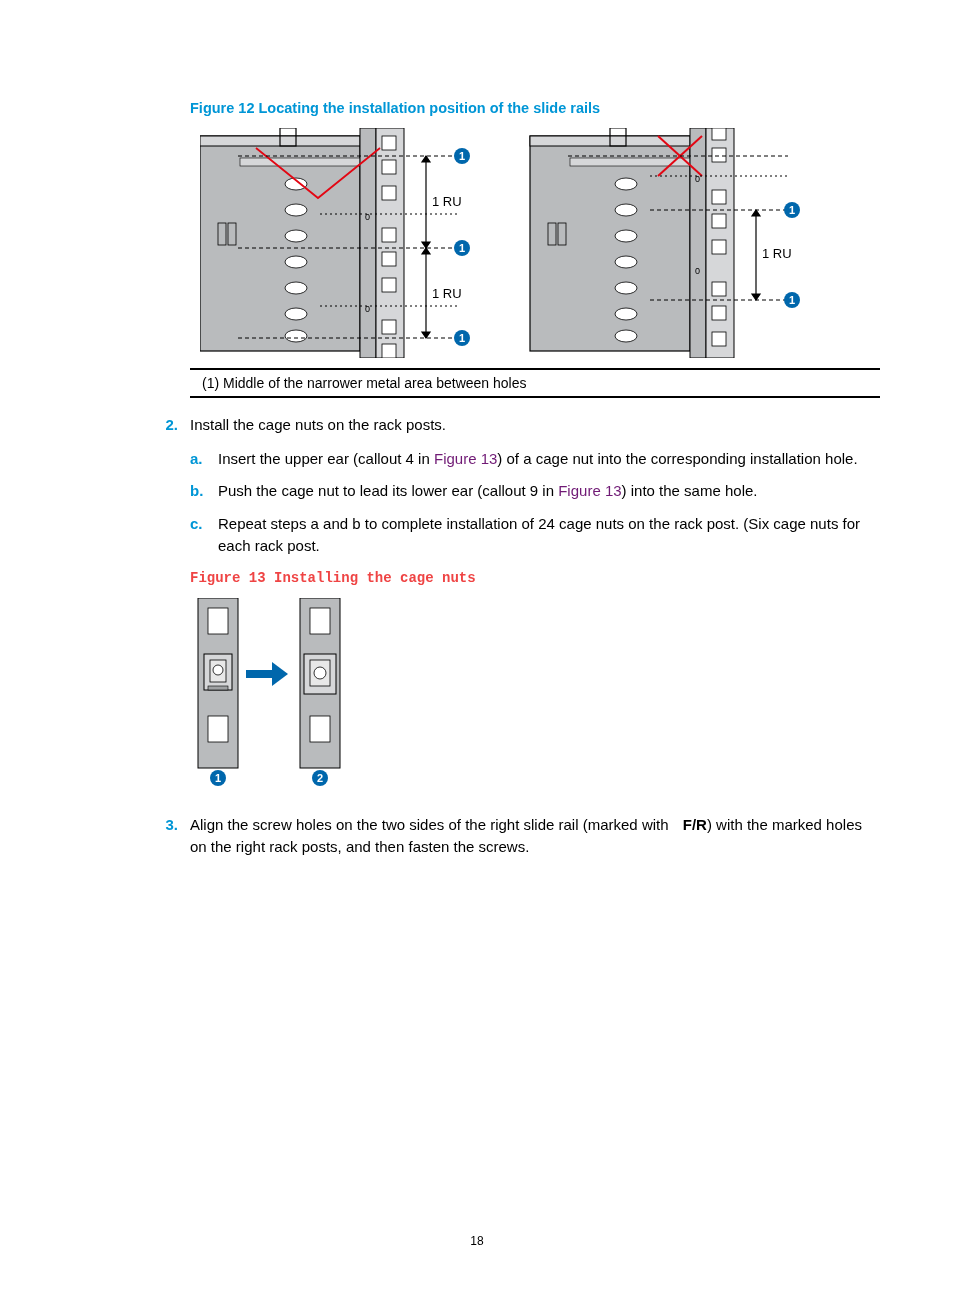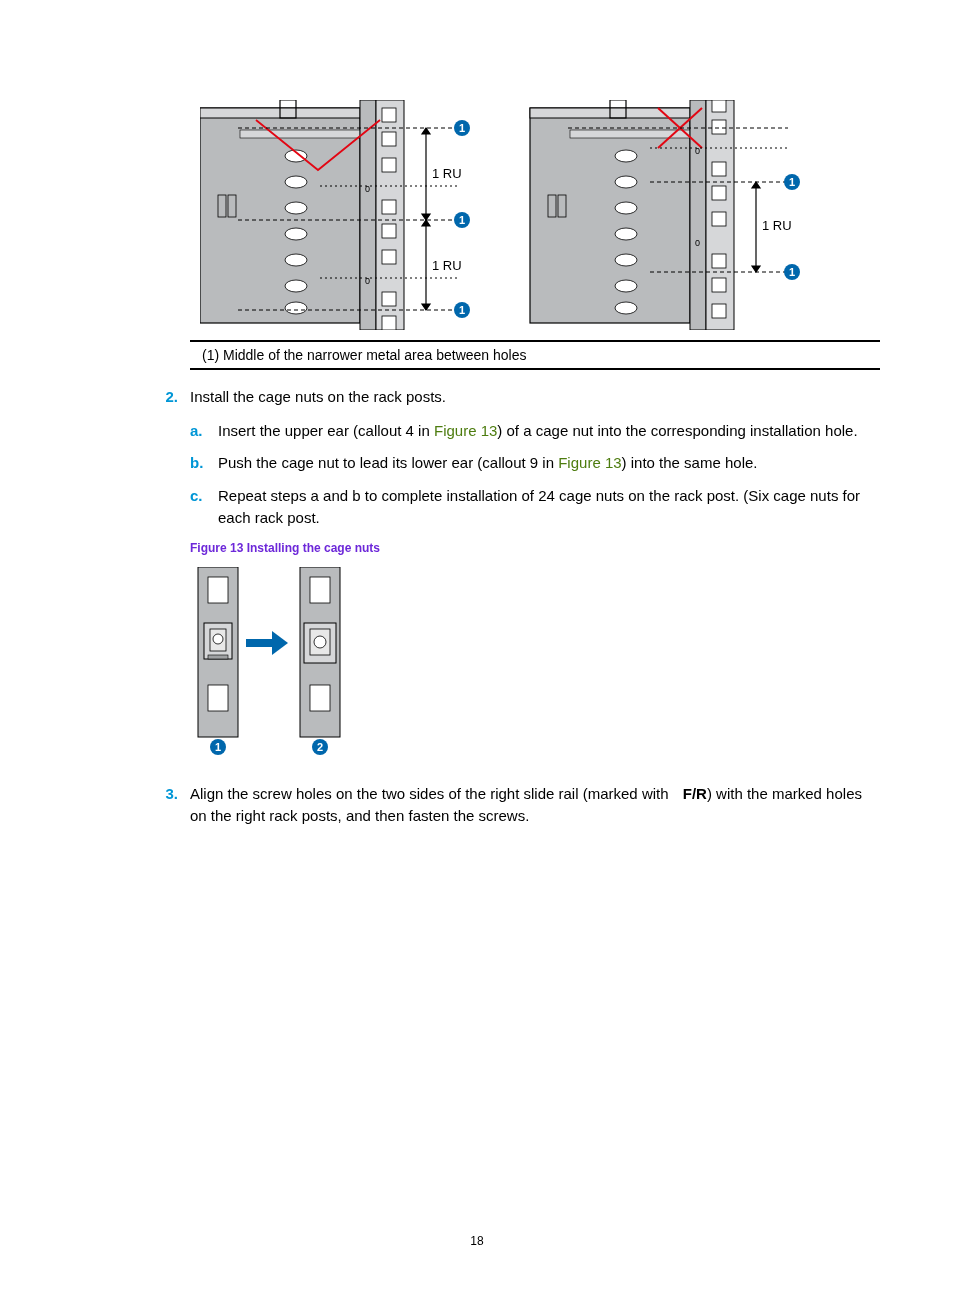--- a/index.html
+++ b/index.html
@@ -7,32 +7,33 @@
   .page { position: relative; width: 954px; height: 1296px; padding: 100px 90px 60px 90px; }
   .figure-caption { color: #0096d6; font-weight: bold; font-size: 14.5px; margin-left: 100px; margin-bottom: 12px; }
   .diagram-wrap { margin-left: 110px; margin-bottom: 10px; }
   .table-caption-row { margin-left: 100px; border-top: 2px solid #000; border-bottom: 2px solid #000; padding: 5px 12px; font-size: 14px; margin-bottom: 16px; width: 690px; }
   ol.num-list { list-style: none; margin-left: 60px; margin-top: 4px; }
   ol.num-list > li { position: relative; padding-left: 40px; font-size: 15px; line-height: 1.45; margin-bottom: 8px; }
   ol.num-list > li > .num { position: absolute; left: 0; top: 0; color: #0096d6; font-weight: bold; width: 28px; text-align: right; }
   ol.alpha-list { list-style: none; margin-top: 12px; }
   ol.alpha-list > li { position: relative; padding-left: 28px; font-size: 15px; line-height: 1.5; margin-bottom: 10px; }
   ol.alpha-list > li > .alpha { position: absolute; left: 0; top: 0; color: #0096d6; font-weight: bold; }
-  .link { color: #4d7c0f; }
+  .link { color: #701a75; }
   .footer-page { position: absolute; bottom: 48px; left: 50%; transform: translateX(-50%); font-size: 12px; }
   .bold { font-weight: bold; padding-left: 10px; }
-  .figure-caption2 { color: #6d28d9; font-weight: bold; font-size: 12px; margin-top: 6px; margin-bottom: 10px; }
+  .figure-caption2 { color: #ef4444; font-weight: bold; font-size: 14px; margin-top: 6px; margin-bottom: 10px; font-family: Liberation Mono, monospace; }
   .fig13-wrap { margin-bottom: 26px; }
   svg { display: block; }
 </style>
 </head>
 <body>
 
 <div class="page">
 
+  <div class="figure-caption">Figure 12 Locating the installation position of the slide rails</div>
 
   <div class="diagram-wrap">
     <svg width="620" height="230" viewBox="0 0 620 230">
 
       <g>
 
         <rect x="0" y="8" width="160" height="215" fill="#b9bbbd" stroke="#000" stroke-width="1.2"></rect>
         <rect x="0" y="8" width="160" height="10" fill="#d6d7d9" stroke="#000" stroke-width="1"></rect>
         <rect x="40" y="30" width="120" height="8" fill="#d6d7d9" stroke="#000" stroke-width="0.6"></rect>
 

